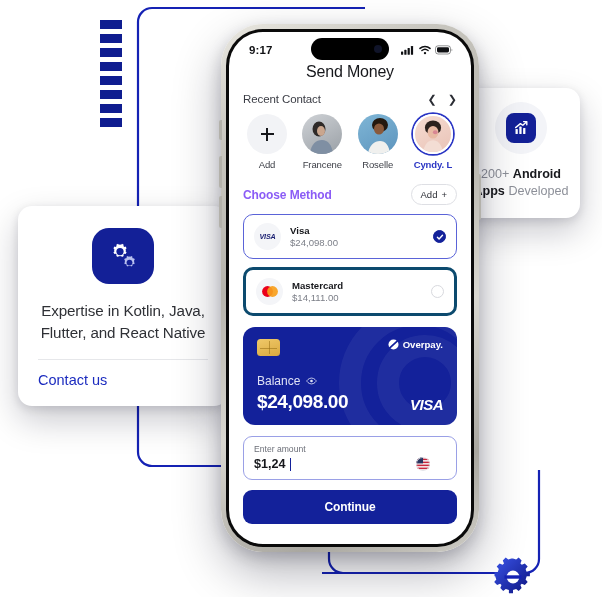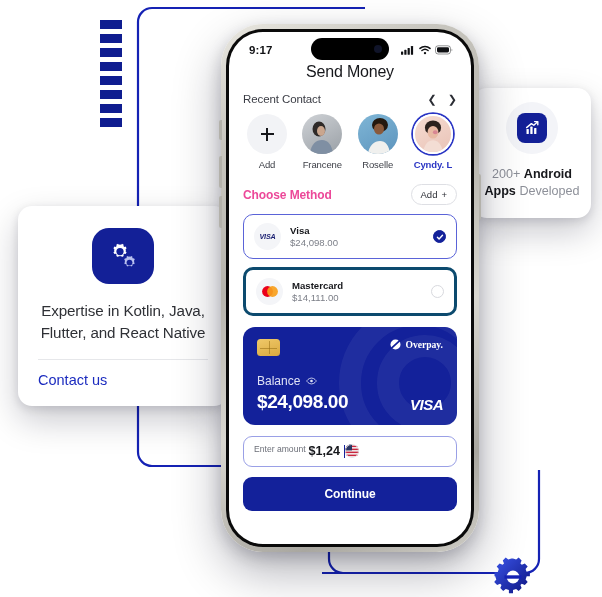--- a/index.html
+++ b/index.html
@@ -34,21 +34,21 @@
     font-size: 15.2px; line-height: 1.42; color: #2f3136; text-align: center;
     width: 100%; letter-spacing: -.1px;
   }
   .divider { width: 100%; height: 1px; background: #e6e7ea; margin: 16px 0 12px 0; }
   .contact-link {
     font-size: 14.5px; color: #1b2bbf; text-decoration: none; font-weight: 500;
   }
 
   
   .right-card {
-    position: absolute; left: 473px; top: 88px; width: 118px; height: 130px;
+    position: absolute; left: 462px; top: 88px; width: 118px; height: 130px;
     background: #fff; border-radius: 14px;
     box-shadow: 0 14px 34px rgba(10,10,30,.22), 0 3px 10px rgba(10,10,30,.12);
     padding: 14px 10px; display: flex; flex-direction: column; align-items: center;
   }
   .chart-circle {
     width: 52px; height: 52px; border-radius: 50%; background: #f3f4f8;
     display: flex; align-items: center; justify-content: center; margin-bottom: 12px;
   }
   .chart-tile {
     width: 30px; height: 30px; border-radius: 8px; background: #132097;
@@ -90,21 +90,21 @@
   .notch-cam { position: absolute; right: 7px; top: 50%; transform: translateY(-50%);
     width: 8px; height: 8px; border-radius: 50%; background: #101429; }
   .sb-icons { display: flex; align-items: center; gap: 4px; }
 
   
   .screen-body { padding: 0 14px 0 14px; flex: 1; display: flex; flex-direction: column; }
   .app-title { font-size: 16px; font-weight: 400; color: #16171b; text-align: center; margin: 1px 0 12px 0; letter-spacing: -.2px;}
 
   .sec-head { display: flex; align-items: center; justify-content: space-between; margin-bottom: 9px; }
   .sec-title { font-size: 11.5px; color: #3b3d45; letter-spacing: -.1px; }
-  .sec-title.bold { font-weight: 700; color: #ec4899; font-size: 12px; }
+  .sec-title.bold { font-weight: 700; color: #8b5cf6; font-size: 12px; }
   .arrows { display: flex; gap: 11px; align-items: center; }
   .arrow { color: #2b2d34; font-size: 11px; line-height: 1; cursor: pointer; }
 
   .contacts { display: flex; justify-content: space-between; margin-bottom: 14px; }
   .contact { width: 48px; display: flex; flex-direction: column; align-items: center; gap: 5px; }
   .avatar { width: 40px; height: 40px; border-radius: 50%; overflow: hidden; position: relative;
             display: flex; align-items: center; justify-content: center; }
   .avatar.add { background: #f2f3f6; }
   .avatar.add::before, .avatar.add::after { content:""; position:absolute; background:#16171b; }
   .avatar.add::before { width: 13px; height: 1.6px; }
@@ -140,31 +140,31 @@
   .bc-ring { position: absolute; border-radius: 50%; border: 22px solid rgba(255,255,255,.055); }
   .bc-ring.r1 { width: 160px; height: 160px; right: -42px; top: -24px; }
   .bc-ring.r2 { width: 96px; height: 96px; right: -16px; top: 8px; }
   .bc-top { display: flex; align-items: flex-start; justify-content: space-between; position: relative; z-index:2;}
   .chip { width: 23px; height: 17px; border-radius: 3.5px;
           background: linear-gradient(160deg,#f0c96a,#d9a93f); position: relative; }
   .chip::before { content:""; position:absolute; left:50%; top:2px; bottom:2px; width:1.4px;
                   background: rgba(150,110,20,.55); }
   .chip::after { content:""; position:absolute; left:3px; right:3px; top:50%; height:1.4px;
                  background: rgba(150,110,20,.55); }
-  .brand { display: flex; align-items: center; gap: 4px; color: #fff; font-size: 9.6px; font-weight: 600; font-family: Liberation Serif, serif; }
+  .brand { display: flex; align-items: center; gap: 4px; color: #fff; font-size: 9.6px; font-weight: 600; }
   .bc-bot { position: relative; z-index: 2; }
   .bal-row { display: flex; align-items: center; gap: 6px; margin-bottom: 3px; }
   .bal-lbl { color: #dfe2f5; font-size: 12px; }
   .bal-amt { color: #fff; font-size: 19px; font-weight: 700; letter-spacing: -.4px; }
   .bc-bot-row { display: flex; align-items: flex-end; justify-content: space-between; }
   .visa-wm { color: #fff; font-size: 15px; font-weight: 700; font-style: italic; letter-spacing: -.5px; }
 
   .amount-box {
     border: 1.3px solid #9aa0e6; border-radius: 9px; padding: 7px 26px 8px 10px;
-    display: flex; gap: 3px; margin-bottom: 10px; background: #fff;
+    display: flex; flex-direction: column; gap: 3px; margin-bottom: 10px; background: #fff;
   }
   .amt-lbl { font-size: 8.6px; color: #6c6f78; }
   .amt-row { display: flex; align-items: center; justify-content: space-between; }
   .amt-val { font-size: 12.6px; font-weight: 700; color: #16171b; display: flex; align-items: center; }
   .caret { display: inline-block; width: 1.1px; height: 13px; background: #13219a; margin-left: 4px; }
   .flag { width: 14px; height: 14px; border-radius: 50%; overflow: hidden; position: relative; flex: none; }
 
   .continue {
     background: #13219a; color: #fff; border: none; border-radius: 9px; height: 34px;
     font-size: 12px; font-weight: 700; cursor: pointer; width: 100%;

